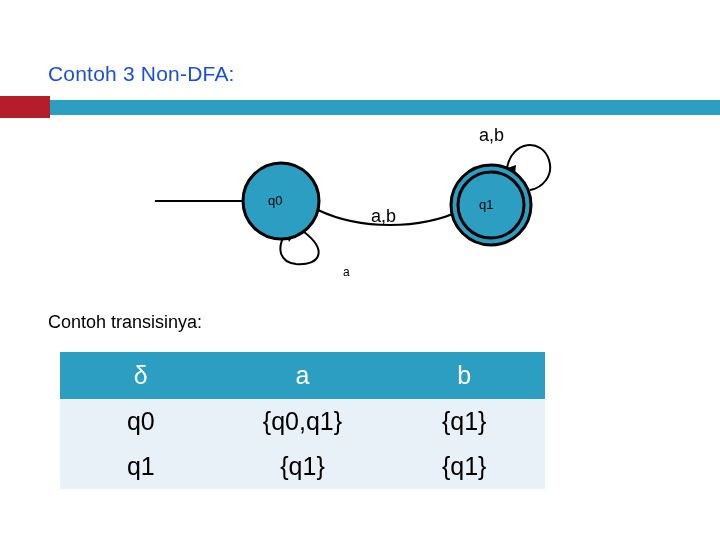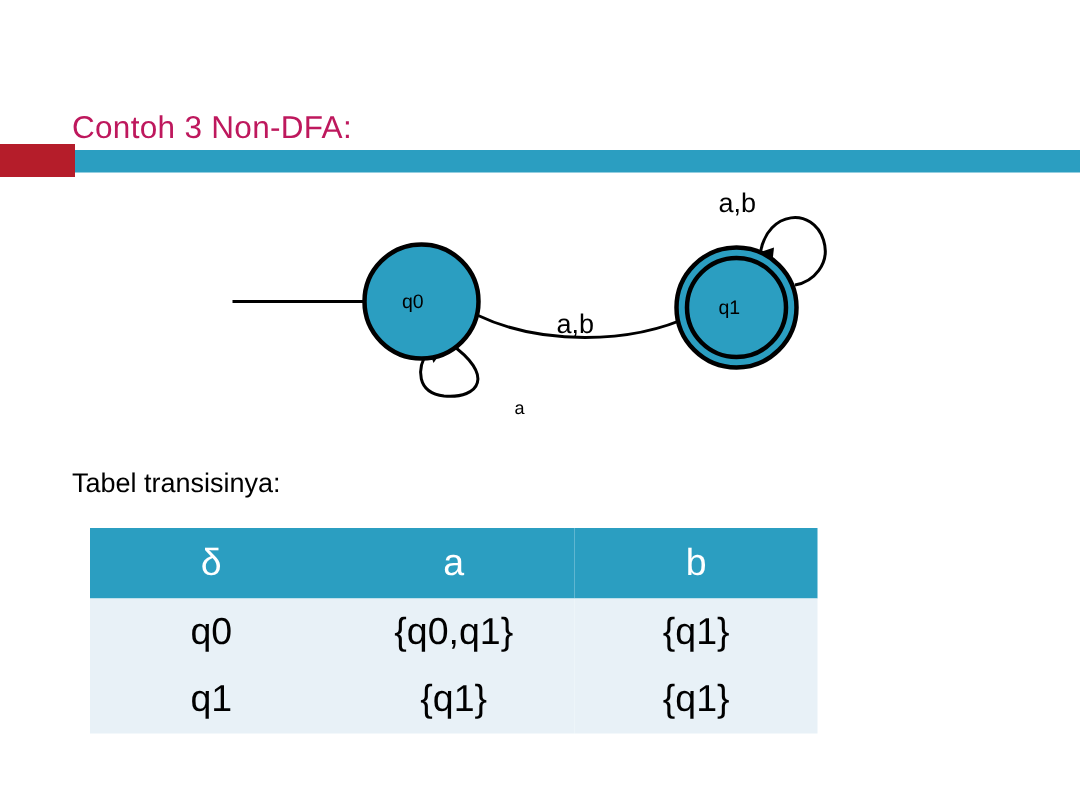--- a/index.html
+++ b/index.html
@@ -14,23 +14,22 @@
     overflow: hidden;
     position: relative;
   }
 
   
   .slide-title {
     position: absolute;
     left: 48px;
     top: 62px;
     font-size: 21px;
-    color: #be185d;
+    color: #1d4ed8;
     letter-spacing: 0.2px;
-    margin-top: 12px;
   }
 
   
   .bar-red {
     position: absolute;
     left: 0px;
     top: 96px;
     width: 50px;
     height: 22px;
     background: #b51d2a;
@@ -145,21 +144,21 @@
   </svg>
 
   <div class="lbl lbl-state" style="left:268px; top:75px;">q0</div>
   <div class="lbl lbl-state" style="left:479px; top:79px;">q1</div>
 
   <div class="lbl" style="left:479px; top:7px;">a,b</div>
   <div class="lbl" style="left:371px; top:88px;">a,b</div>
   <div class="lbl" style="left:343px; top:147px; font-size:12px;">a</div>
 </div>
 
-<div class="caption">Tabel transisinya:</div>
+<div class="caption">Contoh transisinya:</div>
 
 <div class="table-wrap">
   <table class="trans">
     <thead>
       <tr>
         <th>δ</th>
         <th>a</th>
         <th>b</th>
       </tr>
     </thead>

